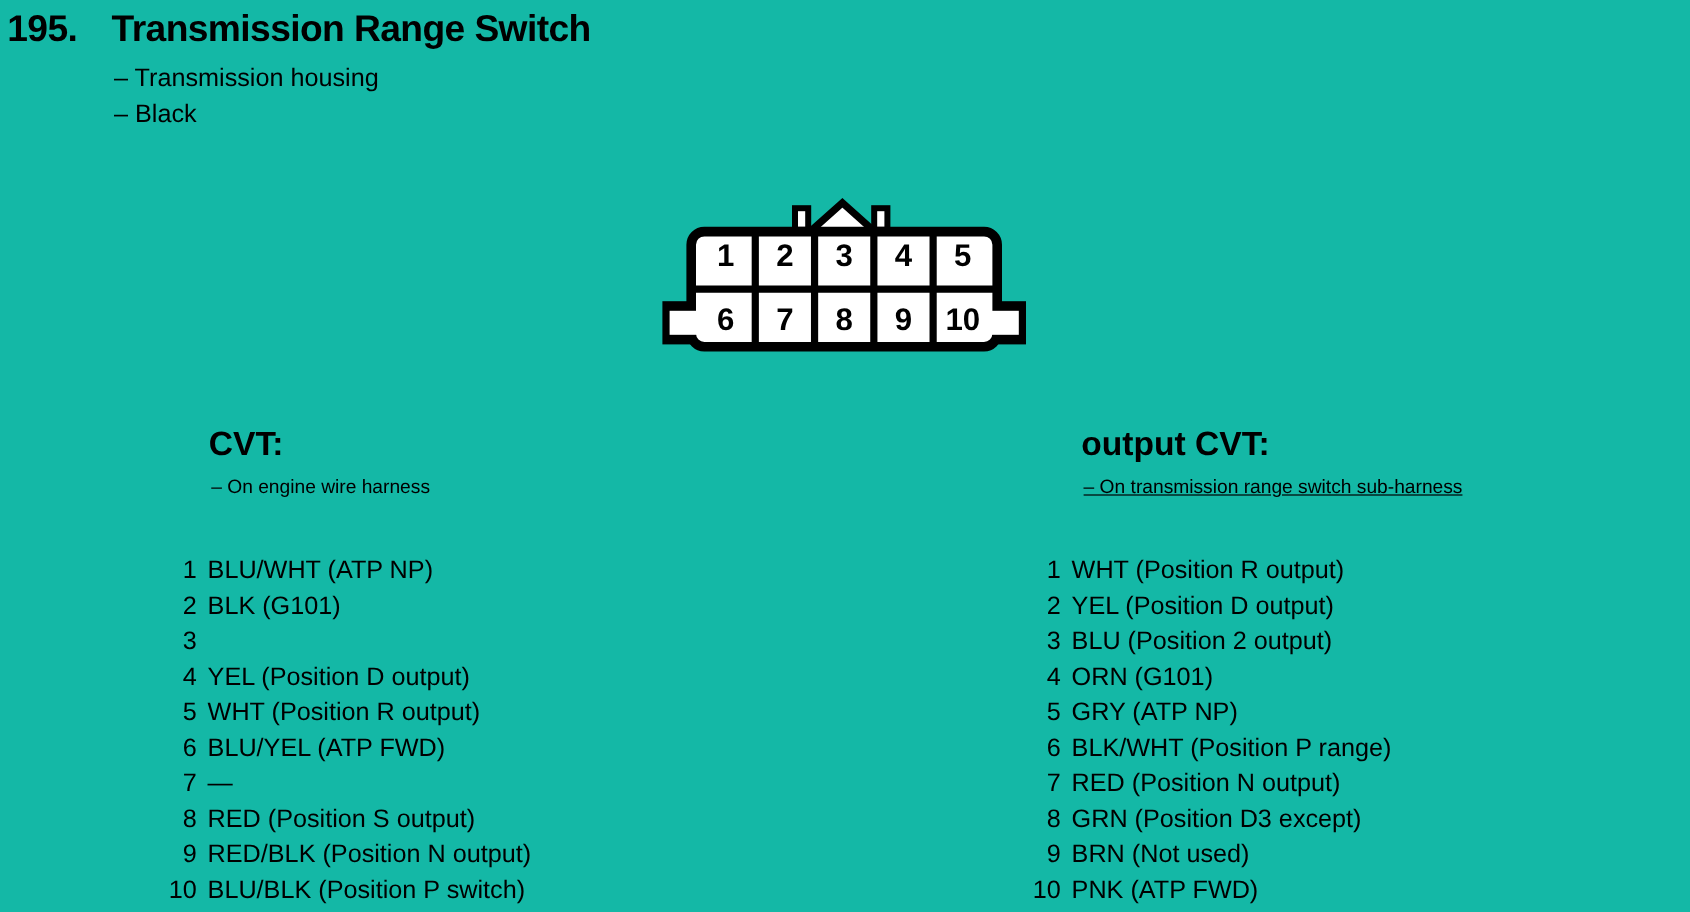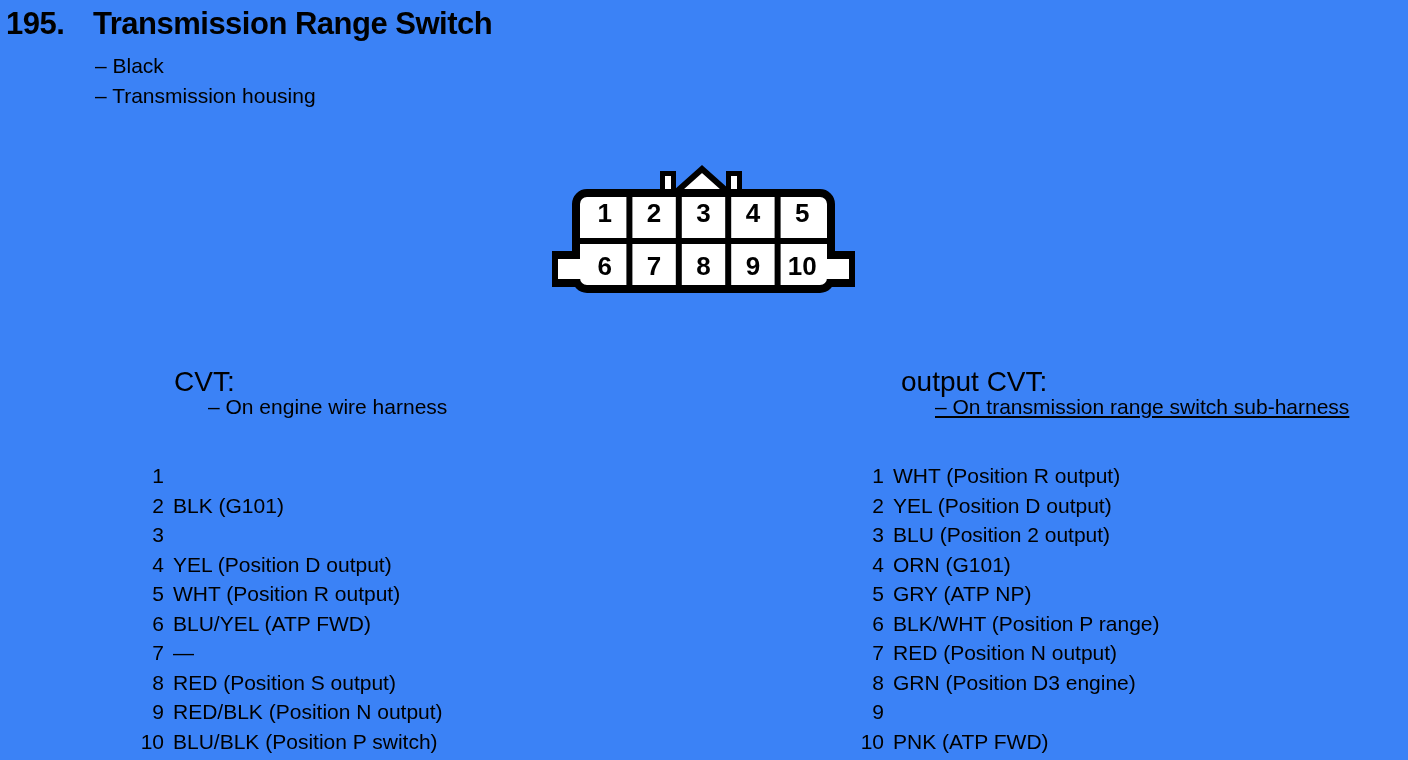--- a/index.html
+++ b/index.html
@@ -2,21 +2,21 @@
 <html><head>
 <meta charset="utf-8">
 <style>
   html, body { margin: 0; padding: 0; }
   body {
     width: 1408px; height: 760px;
     background: #ffffff; color: #000000;
     font-family: "Liberation Sans", sans-serif;
     position: relative; overflow: hidden;
   }
-  .page { position: absolute; left: 0; top: 0; width: 1408px; height: 760px; background: #3b82f6; }
+  .page { position: absolute; left: 0; top: 0; width: 1408px; height: 760px; background: #14b8a6; }
 
   
   .title-row {
     position: absolute; left: 6px; top: 7px;
     display: flex; font-weight: bold; font-size: 31px; line-height: 34px;
     white-space: nowrap; letter-spacing: -0.5px;
   }
   .title-num { width: 87px; flex: 0 0 auto; }
   .title-bullets {
     position: absolute; left: 95px; top: 51px;
@@ -26,28 +26,28 @@
   
   .connector-wrap { position: absolute; left: 540px; top: 160px; width: 320px; height: 145px; }
   .connector-wrap svg { display: block; }
   .conn-num {
     font-family: "Liberation Sans", sans-serif;
     font-weight: bold; font-size: 26px; fill: #000;
   }
 
   
   .col-heading {
-    position: absolute; top: 368px;
-    font-weight: normal; font-size: 28px; line-height: 28px; white-space: nowrap;
+    position: absolute; top: 356px;
+    font-weight: bold; font-size: 28px; line-height: 28px; white-space: nowrap;
   }
   .col-heading.left  { left: 174px; }
   .col-heading.right { left: 901px; }
   .col-subheading {
     position: absolute; top: 395px;
-    font-size: 21px; line-height: 24px; white-space: nowrap; margin-left: 32px;
+    font-size: 16px; line-height: 24px; white-space: nowrap;
   }
   .col-subheading.left  { left: 176px; }
   .col-subheading.right { left: 903px; text-decoration: underline; }
 
   
   .pin-list { position: absolute; top: 461px; font-size: 21px; }
   .pin-list.left  { left: 120px; }
   .pin-list.right { left: 840px; }
   .pin-row { display: flex; height: 29.5px; line-height: 29.5px; white-space: nowrap; }
   .pin-num { width: 44px; flex: 0 0 auto; text-align: right; margin-right: 9px; }
@@ -56,22 +56,22 @@
 </head>
 <body>
 
 <div class="page">
 
   <div class="title-row">
     <span class="title-num">195.</span>
     <span class="title-text">Transmission Range Switch</span>
   </div>
   <div class="title-bullets">
+    <div>– Transmission housing</div>
     <div>– Black</div>
-    <div>– Transmission housing</div>
   </div>
 
   <div class="connector-wrap">
     <svg width="320" height="145" viewBox="0 0 320 145">
 
       <path d="M134 34 L162 9 L190 34 Z" fill="#ffffff" stroke="#000000" stroke-width="6" stroke-linejoin="miter"></path>
 
       <rect x="120" y="11" width="16" height="22" fill="#000000"></rect>
       <rect x="125" y="16" width="6" height="13" fill="#ffffff"></rect>
       <rect x="186" y="11" width="16" height="22" fill="#000000"></rect>
@@ -102,20 +102,21 @@
       <text class="conn-num" x="212.9" y="115" text-anchor="middle">9</text>
       <text class="conn-num" x="262.3" y="115" text-anchor="middle">10</text>
     </svg>
   </div>
 
   <div class="col-heading left">CVT:</div>
   <div class="col-subheading left">– On engine wire harness</div>
   <div class="pin-list left">
     <div class="pin-row">
         <span class="pin-num">1</span>
+        <span class="pin-label">BLU/WHT (ATP NP)</span>
       </div>
     <div class="pin-row">
         <span class="pin-num">2</span>
         <span class="pin-label">BLK (G101)</span>
       </div>
     <div class="pin-row">
         <span class="pin-num">3</span>
       </div>
     <div class="pin-row">
         <span class="pin-num">4</span>
@@ -173,24 +174,25 @@
     <div class="pin-row">
         <span class="pin-num">6</span>
         <span class="pin-label">BLK/WHT (Position P range)</span>
       </div>
     <div class="pin-row">
         <span class="pin-num">7</span>
         <span class="pin-label">RED (Position N output)</span>
       </div>
     <div class="pin-row">
         <span class="pin-num">8</span>
-        <span class="pin-label">GRN (Position D3 engine)</span>
+        <span class="pin-label">GRN (Position D3 except)</span>
       </div>
     <div class="pin-row">
         <span class="pin-num">9</span>
+        <span class="pin-label">BRN (Not used)</span>
       </div>
     <div class="pin-row">
         <span class="pin-num">10</span>
         <span class="pin-label">PNK (ATP FWD)</span>
       </div>
   </div>
 
 </div>
 
 </body></html>

